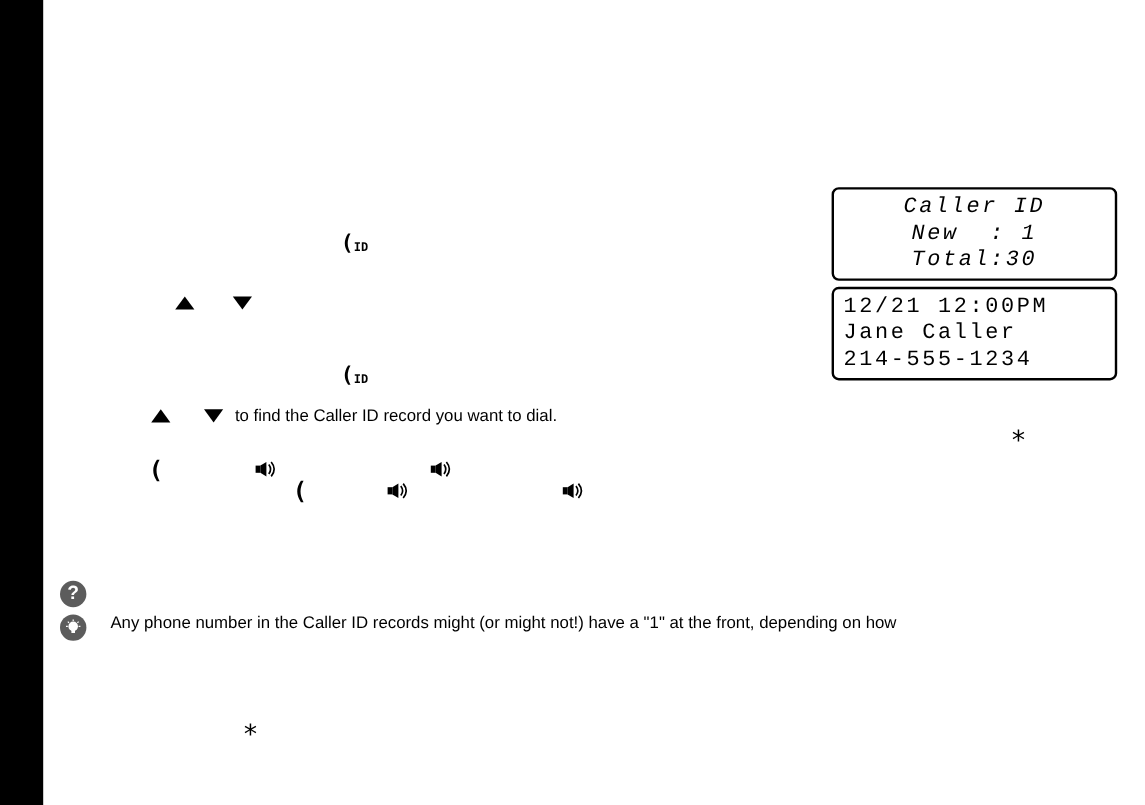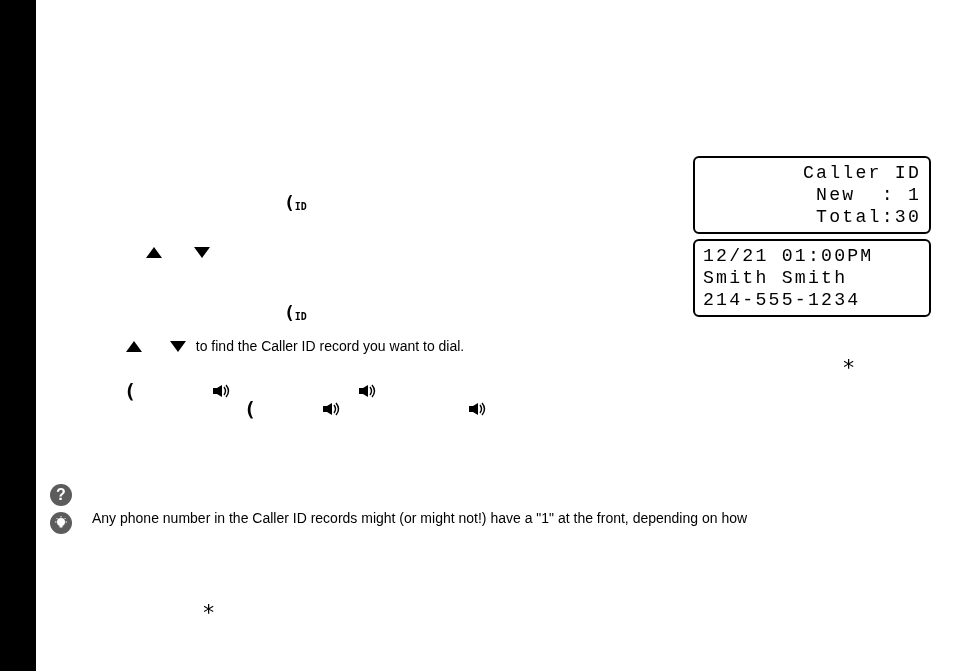--- a/index.html
+++ b/index.html
@@ -26,21 +26,21 @@
     position: absolute;
     border: 2px solid #000;
     border-radius: 6px;
     font-family: "Courier New", monospace;
     font-size: 18.2px;
     letter-spacing: 2.2px;
     padding: 4px 8px;
     background: #fff;
     white-space: pre;
   }
-  .lcd1 { left: 693px; top: 156px; width: 218px; text-align: right; line-height: 22px; }
+  .lcd1 { left: 693px; top: 156px; width: 218px; text-align: center; line-height: 22px; font-style: italic; }
   .lcd2 { left: 693px; top: 239px; width: 218px; line-height: 22px; }
   .content {
     position: absolute;
     left: 60px;
     top: 150px;
     width: 620px;
   }
   .line {
     display: flex;
     align-items: center;
@@ -120,22 +120,22 @@
 </style>
 </head>
 <body>
 
 <div class="black-tab"></div>
 
 <div class="lcd lcd1"><span>Caller ID</span>
 <span>New  : 1</span>
 <span>Total:30</span></div>
 
-<div class="lcd lcd2"><span>12/21 01:00PM</span>
-<span>Smith Smith</span>
+<div class="lcd lcd2"><span>12/21 12:00PM</span>
+<span>Jane Caller</span>
 <span>214-555-1234</span></div>
 
 <div class="content">
 
   <div class="line" style="margin-top:46px; margin-left:220px;">
     <span class="id-icon">
         <span class="bracket">(</span>
         <span class="txt">ID</span>
       </span>
   </div>

